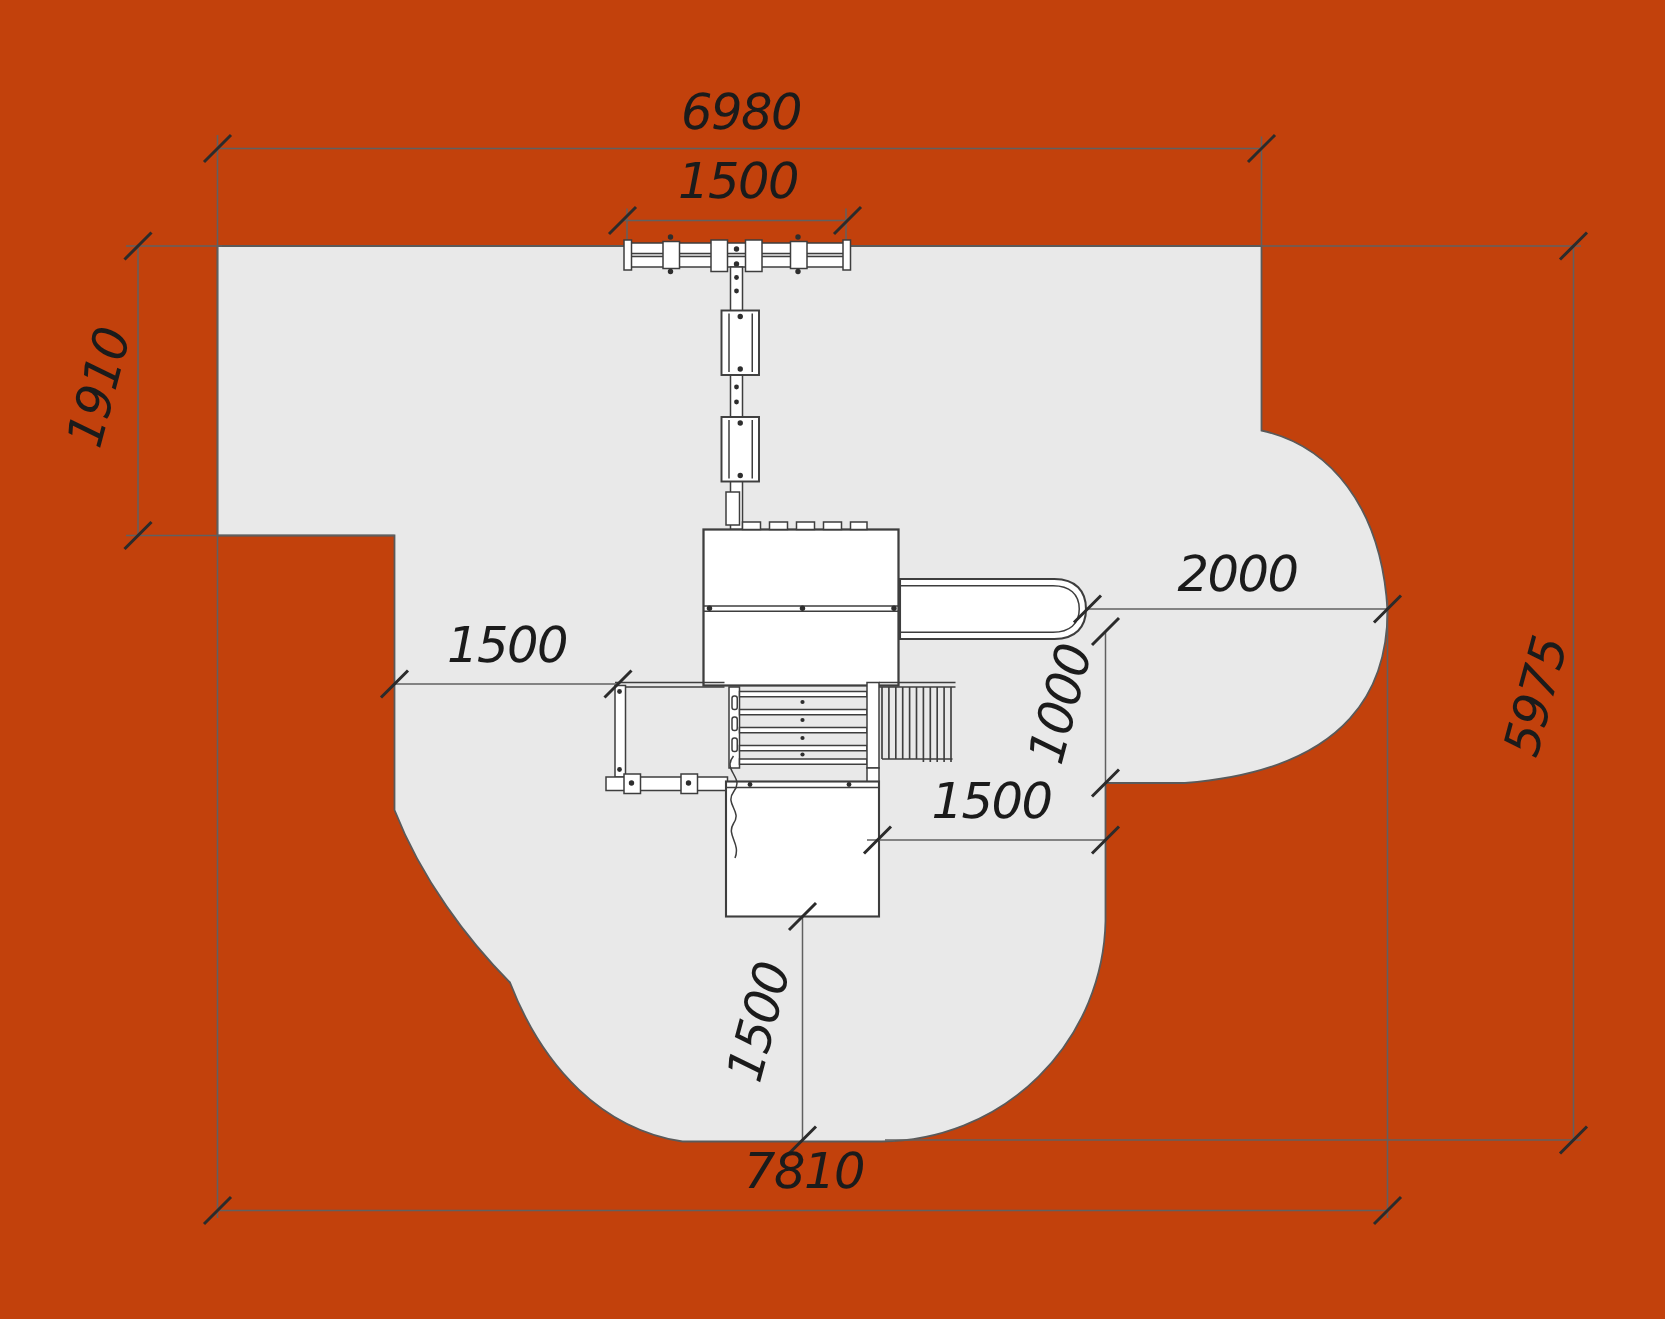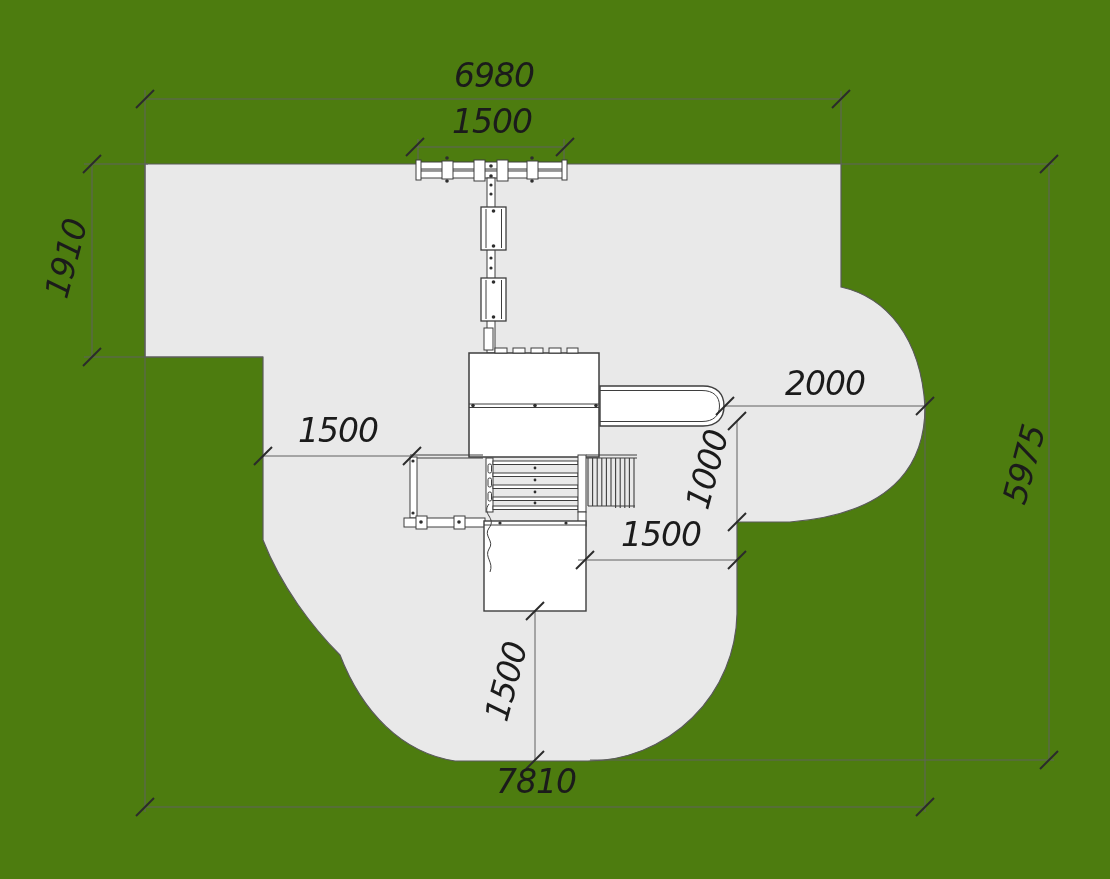--- a/index.html
+++ b/index.html
@@ -1,16 +1,16 @@
 <!DOCTYPE html>
 <html><head>
 <meta charset="utf-8">
 <style>
   html,body{margin:0;padding:0;background:#ffffff;}
-  .canvas{position:relative;width:1110px;height:879px;background:#4d7c0f;overflow:hidden;
+  .canvas{position:relative;width:1110px;height:879px;background:#c2410c;overflow:hidden;
           font-family:"DejaVu Sans",sans-serif;}
   svg{position:absolute;left:0;top:0;}
   .zone{stroke:#5a5a5a;stroke-width:1.2;}
   .eq{stroke:#3e3e3e;stroke-width:1.3;fill:#ffffff;}
   .eqthin{stroke:#3e3e3e;stroke-width:1;fill:#ffffff;}
   .eqline{stroke:#3e3e3e;stroke-width:1;fill:none;}
   .dim{stroke:#606060;stroke-width:1;fill:none;}
   .tick{stroke:#2b2b2b;stroke-width:2;}
   .dot{fill:#2e2e2e;stroke:none;}
   .hatch{stroke:#3e3e3e;stroke-width:1.1;}

